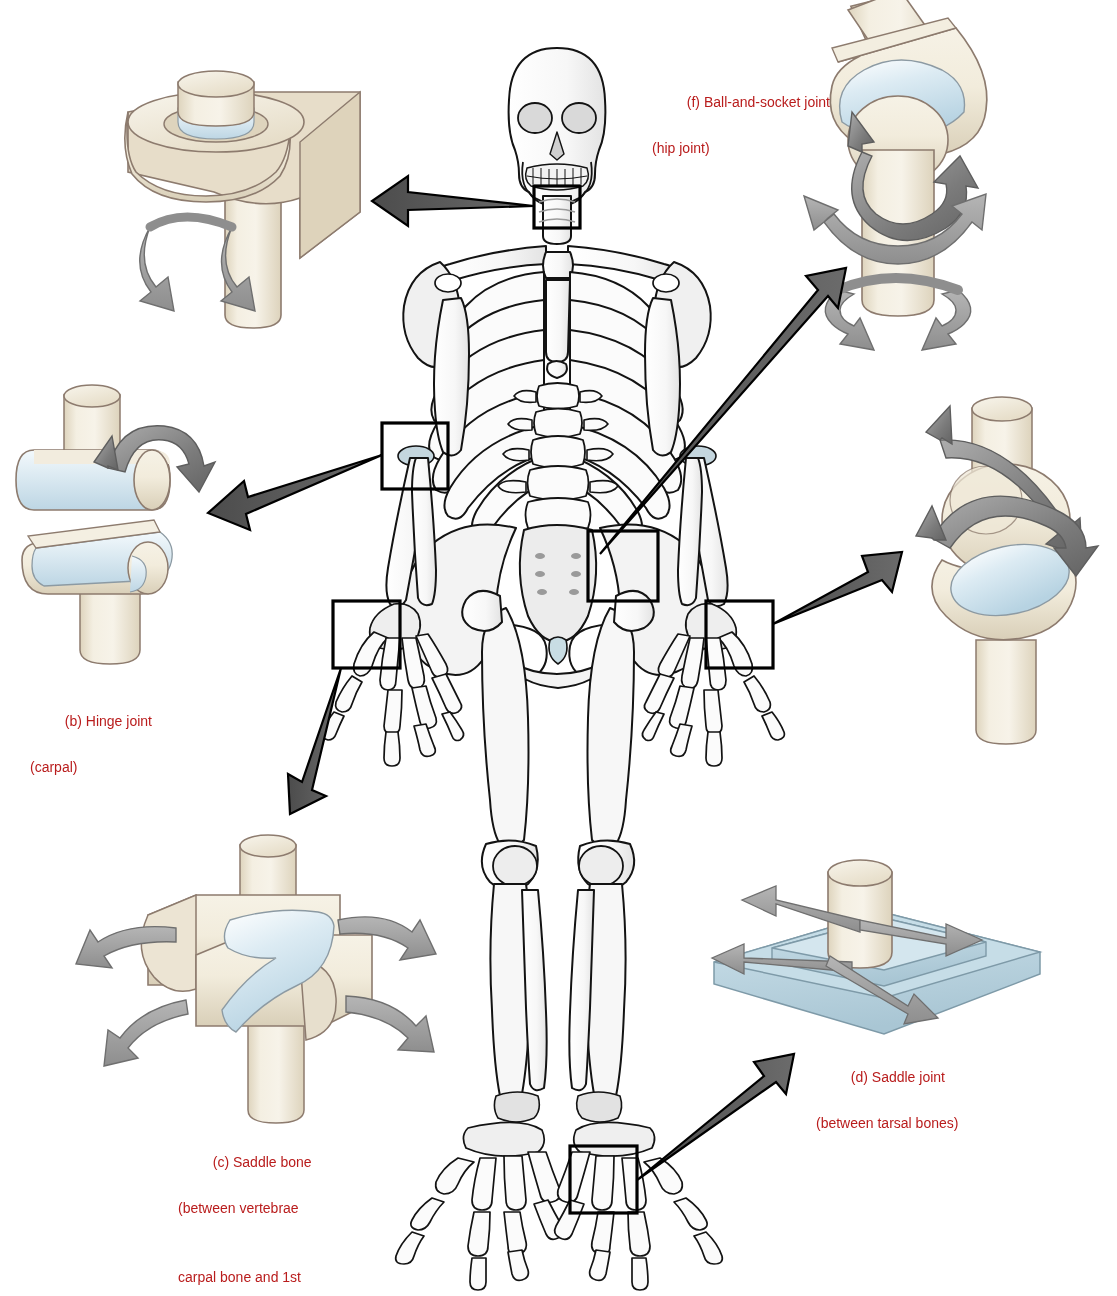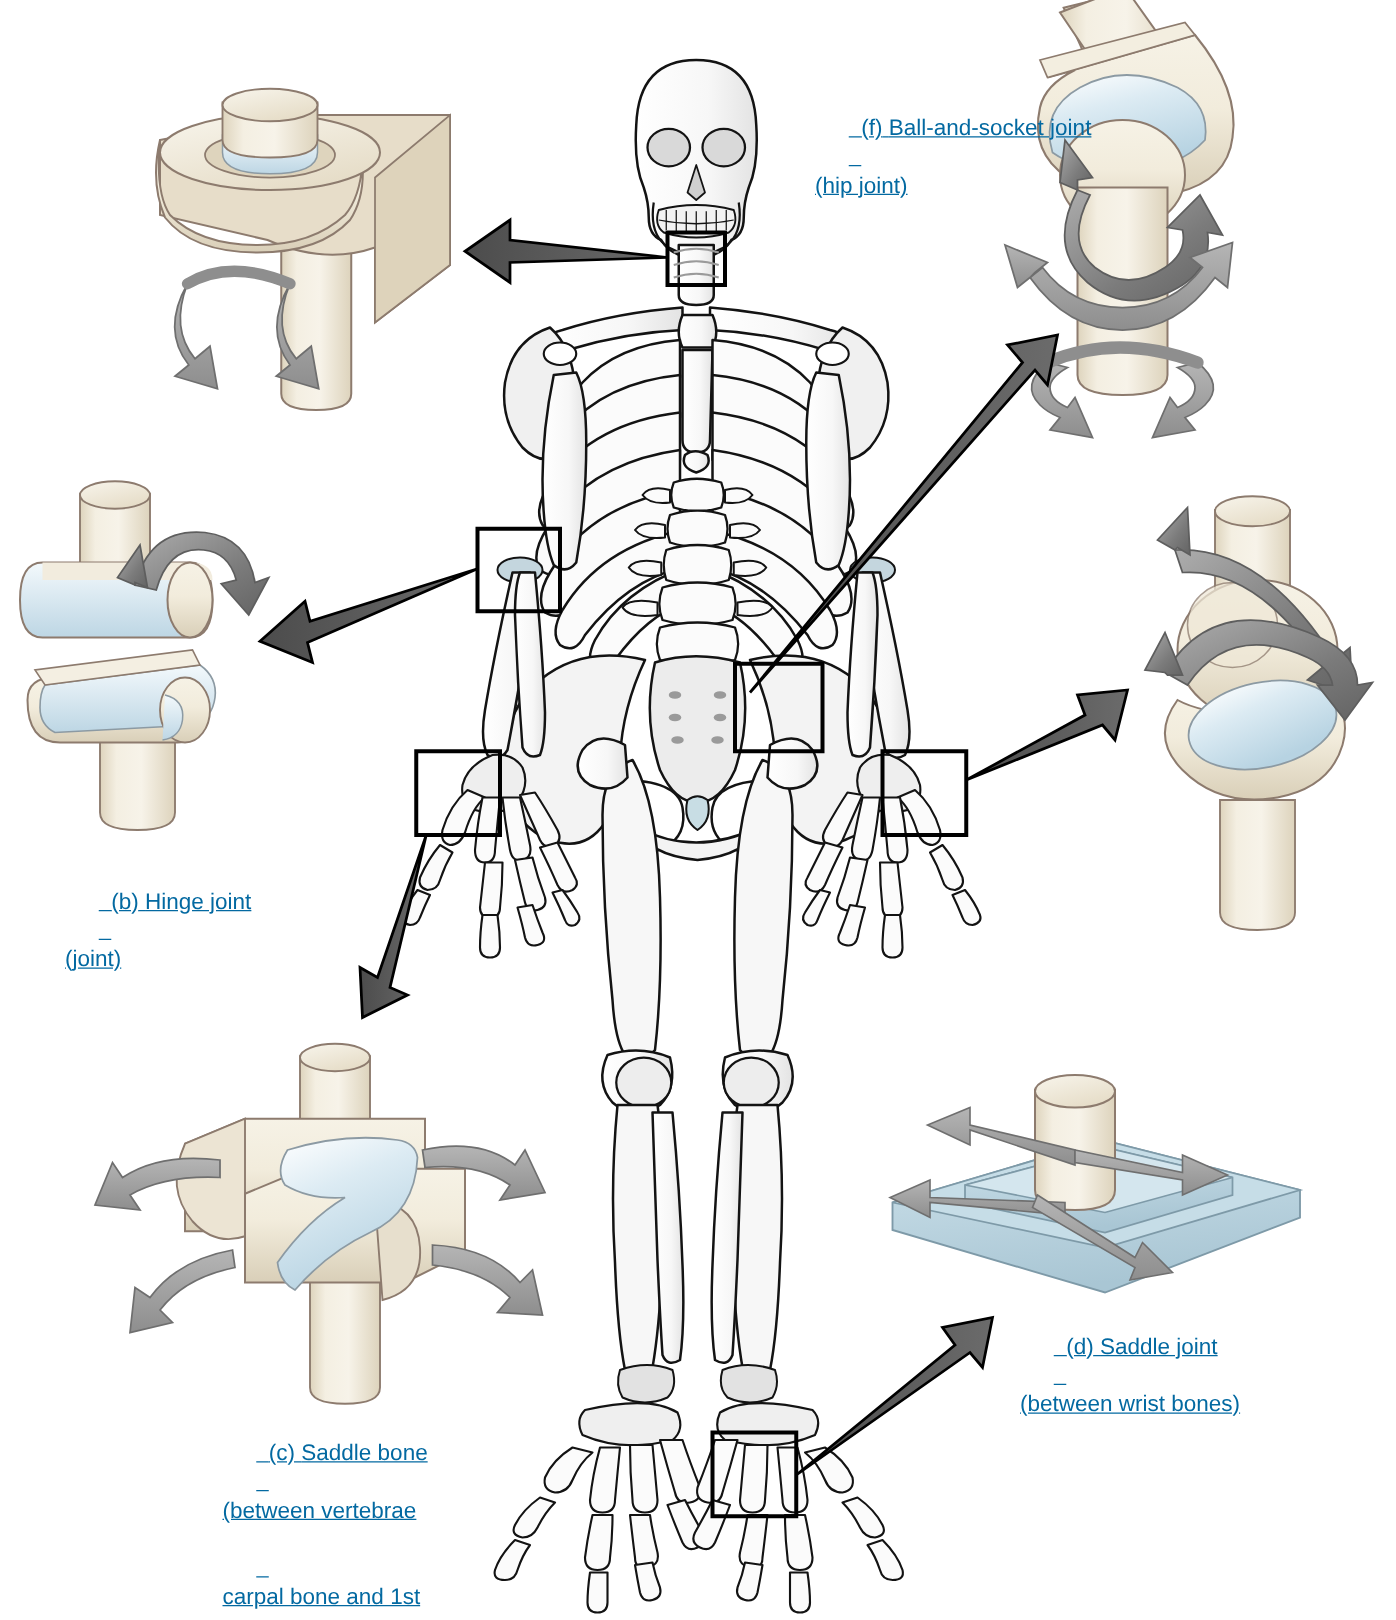--- a/index.html
+++ b/index.html
@@ -1,19 +1,19 @@
 <!DOCTYPE html>
 <html><head>
 <meta charset="utf-8">
 <style>
   html,body{margin:0;padding:0;background:#ffffff;}
   body{width:1117px;height:1296px;position:relative;overflow:hidden;
        font-family:"Liberation Sans","DejaVu Sans",sans-serif;color:#000;}
   .stage{position:absolute;left:0;top:0;width:1117px;height:1296px;}
-  .lbl{position:absolute;font-size:18px;line-height:23px;color:#0369a1;white-space:pre;text-decoration:underline;}
+  .lbl{position:absolute;font-size:14px;line-height:23px;color:#b91c1c;white-space:pre;}
   .lbl .ind{display:block;}
   .hang{padding-left:27px;text-indent:-27px;}
   svg{display:block;}
   .layer{position:absolute;left:0;top:0;width:1117px;height:1296px;pointer-events:none;}
 </style>
 </head>
 <body>
 
 <div class="stage">
 
@@ -427,35 +427,35 @@
 
     <path d="M637 1180 L764 1076 L754 1062 L794 1054 L786 1094 L776 1082 Z"></path>
 
     <path d="M773 624 L868 572 L862 556 L902 552 L892 592 L882 580 Z"></path>
 
     <path d="M600 554 L818 290 L806 276 L846 268 L838 308 L828 296 Z"></path>
   </g>
 </svg>
 
 
-<div class="lbl hang" style="left:30px;top:687px;margin-left:22px;">
+<div class="lbl hang" style="left:30px;top:687px;">
   <span><span>(b)</span> <span>Hinge joint</span></span>
-  <span class="ind">(joint)</span>
+  <span class="ind">(carpal)</span>
 </div>
 
 <div class="lbl hang" style="left:178px;top:1128px;">
   <span><span>(c)</span> <span>Saddle bone</span></span>
   <span class="ind">(between vertebrae</span>
   <span class="ind">carpal bone and 1st</span>
   
 </div>
 
 <div class="lbl hang" style="left:816px;top:1043px;">
   <span><span>(d)</span> <span>Saddle joint</span></span>
-  <span class="ind">(between wrist bones)</span>
+  <span class="ind">(between tarsal bones)</span>
 </div>
 
 
 <div class="lbl hang" style="left:652px;top:68px;">
   <span><span>(f)</span> <span>Ball-and-socket joint</span></span>
   <span class="ind">(hip joint)</span>
 </div>
 
 </div>
 

